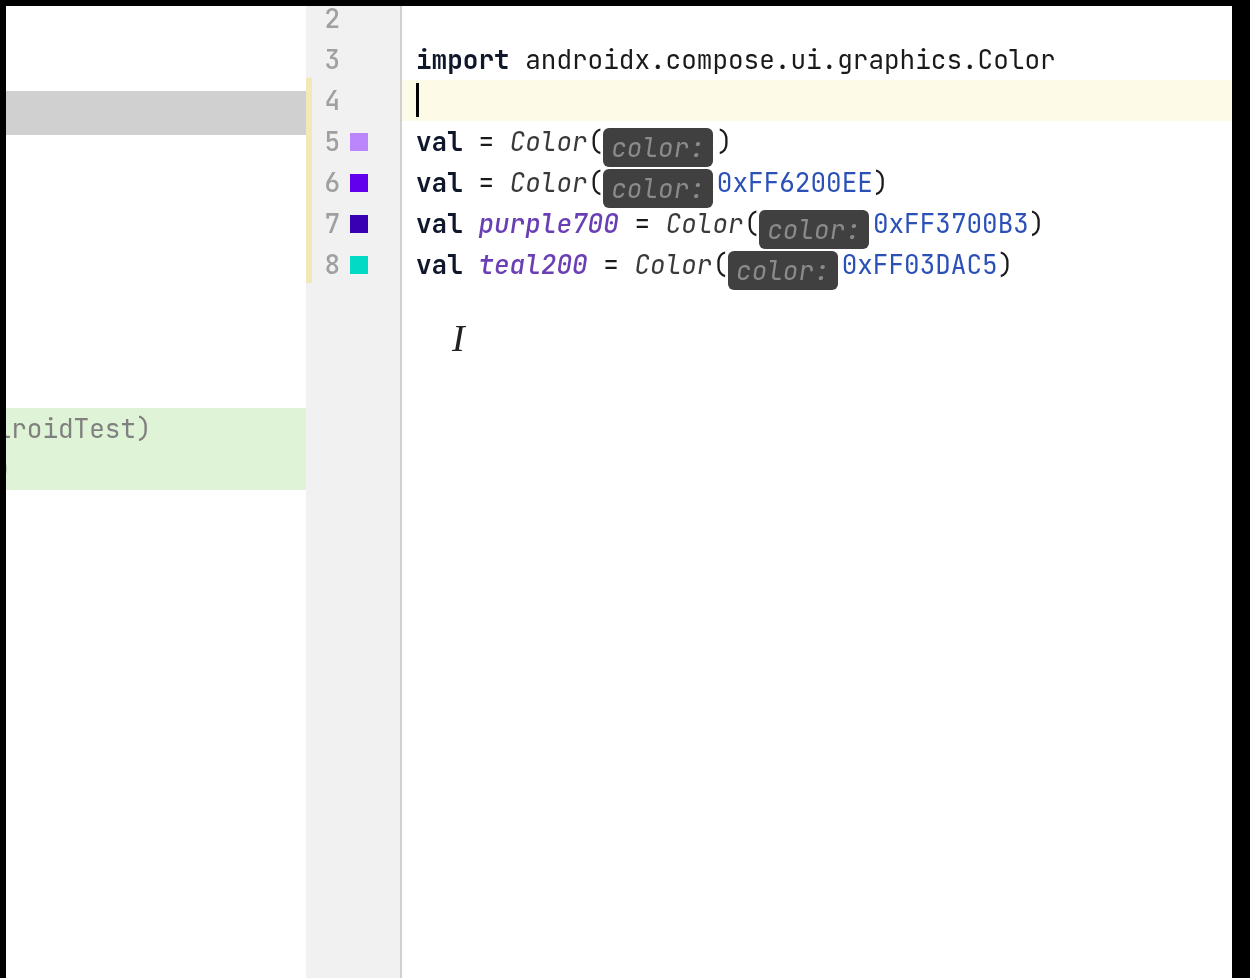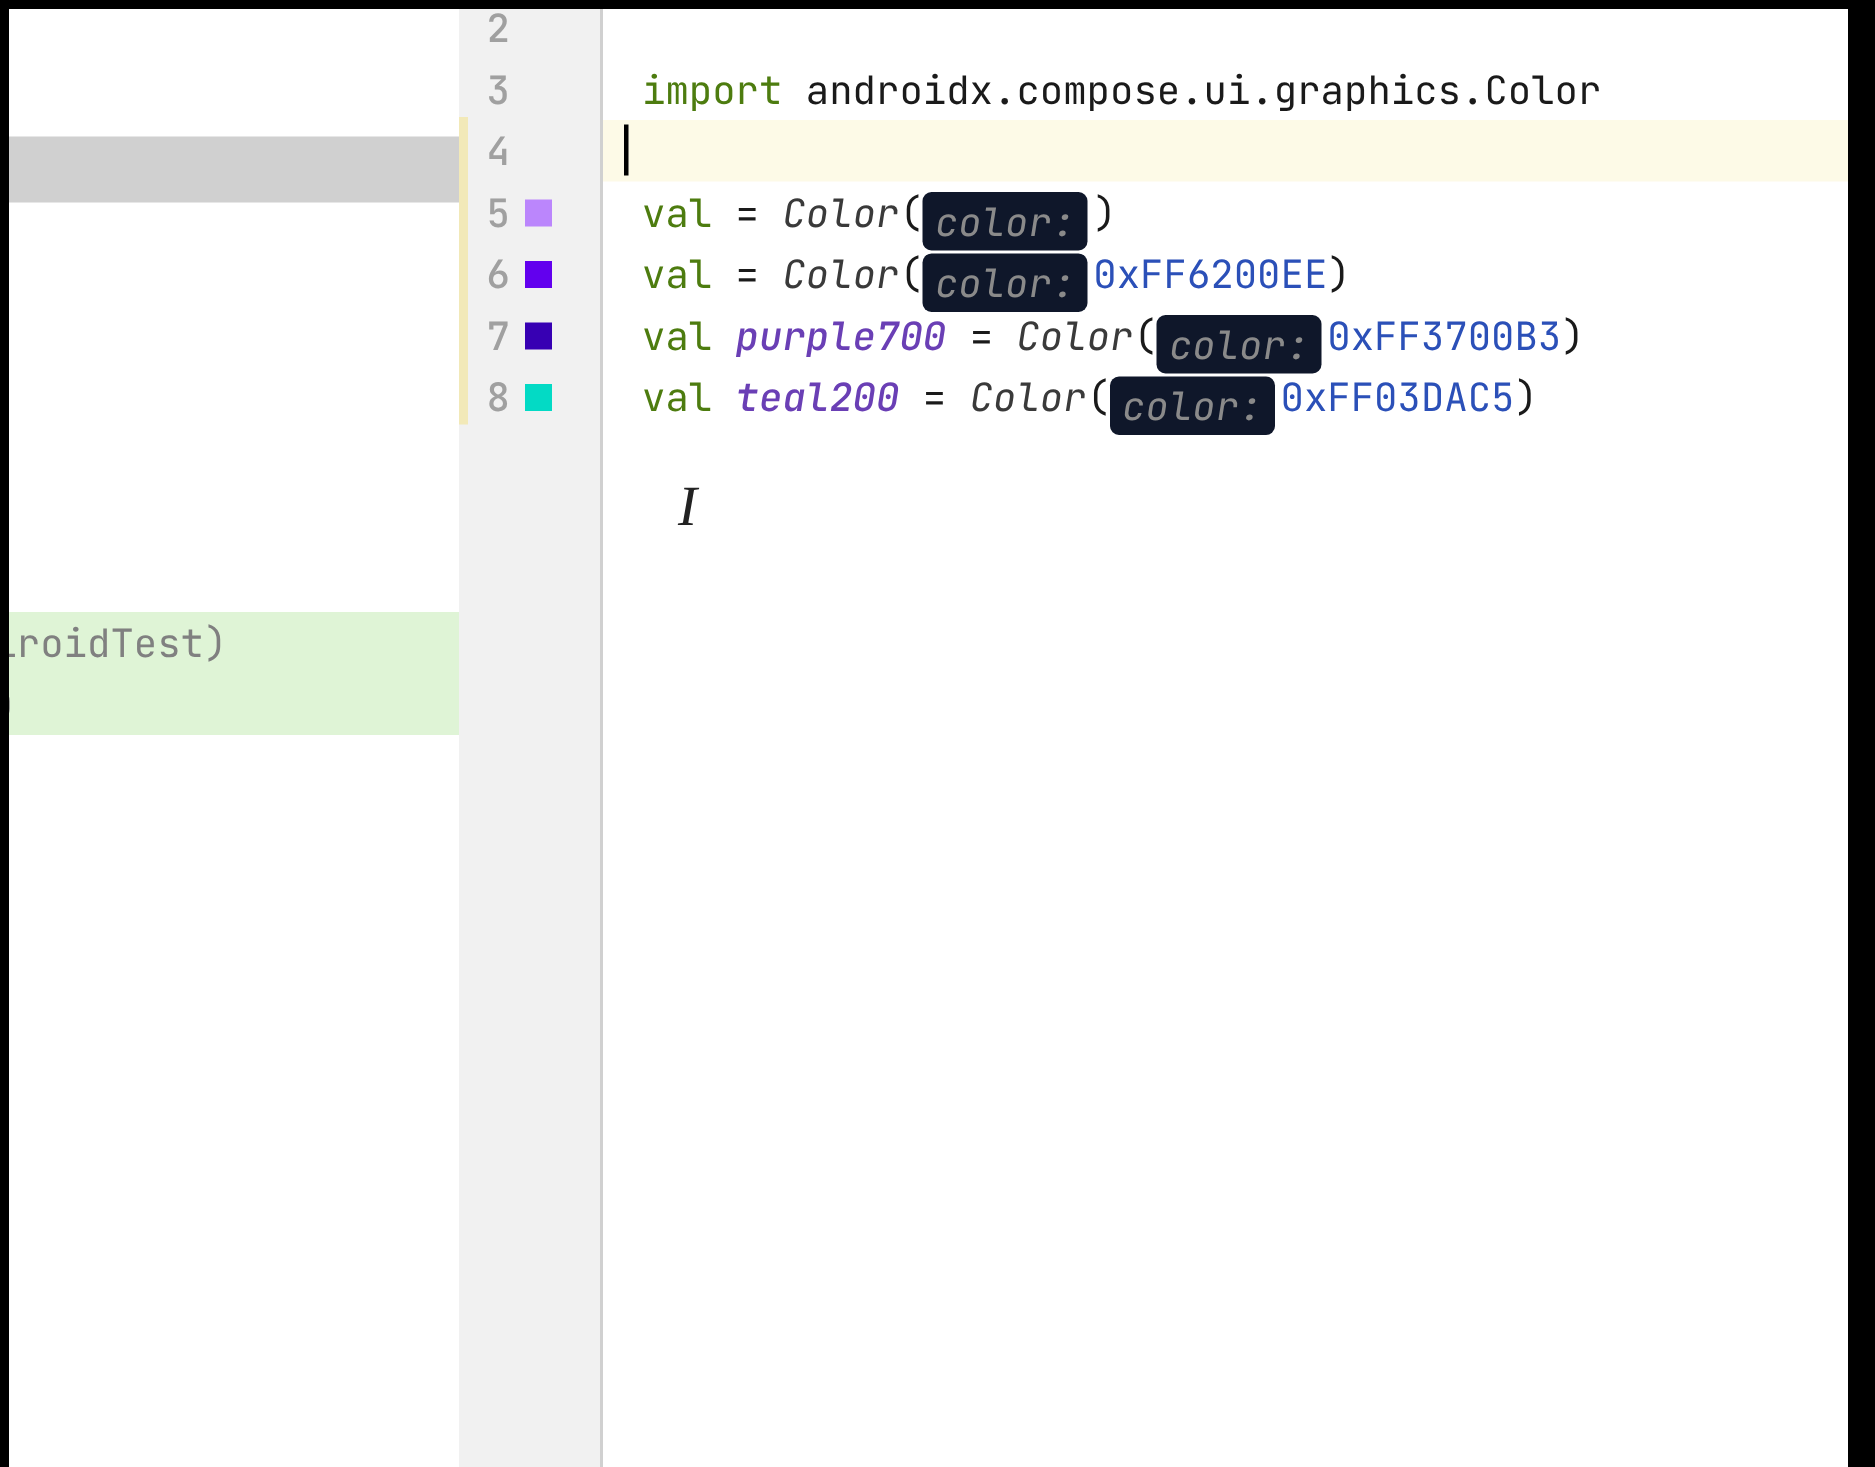--- a/index.html
+++ b/index.html
@@ -89,27 +89,27 @@
     align-items: center;
     white-space: pre;
   }
   .hl-line {
     position: absolute;
     left: 0;
     right: 0;
     height: 41px;
     background: #fdfae7;
   }
-  .kw { color: #4d7c0f; font-weight: 400; margin-left: 12px; }
+  .kw { color: #0f172a; font-weight: 700; }
   .ident { color: #6a3fb5; font-style: italic; font-weight: 500; }
   .func { color: #3a3a3a; font-style: italic; text-align: right; }
   .plain { color: #1a1a1a; }
   .num { color: #2b50b8; }
   .hint {
-    background: #0f172a;
+    background: #404040;
     border-radius: 6px;
     color: #8a8a8a;
     font-style: italic;
     padding: 2px 8px;
     margin: 12px 4px 0 0;
   }
   .caret {
     position: absolute;
     width: 3px;
     height: 34px;

